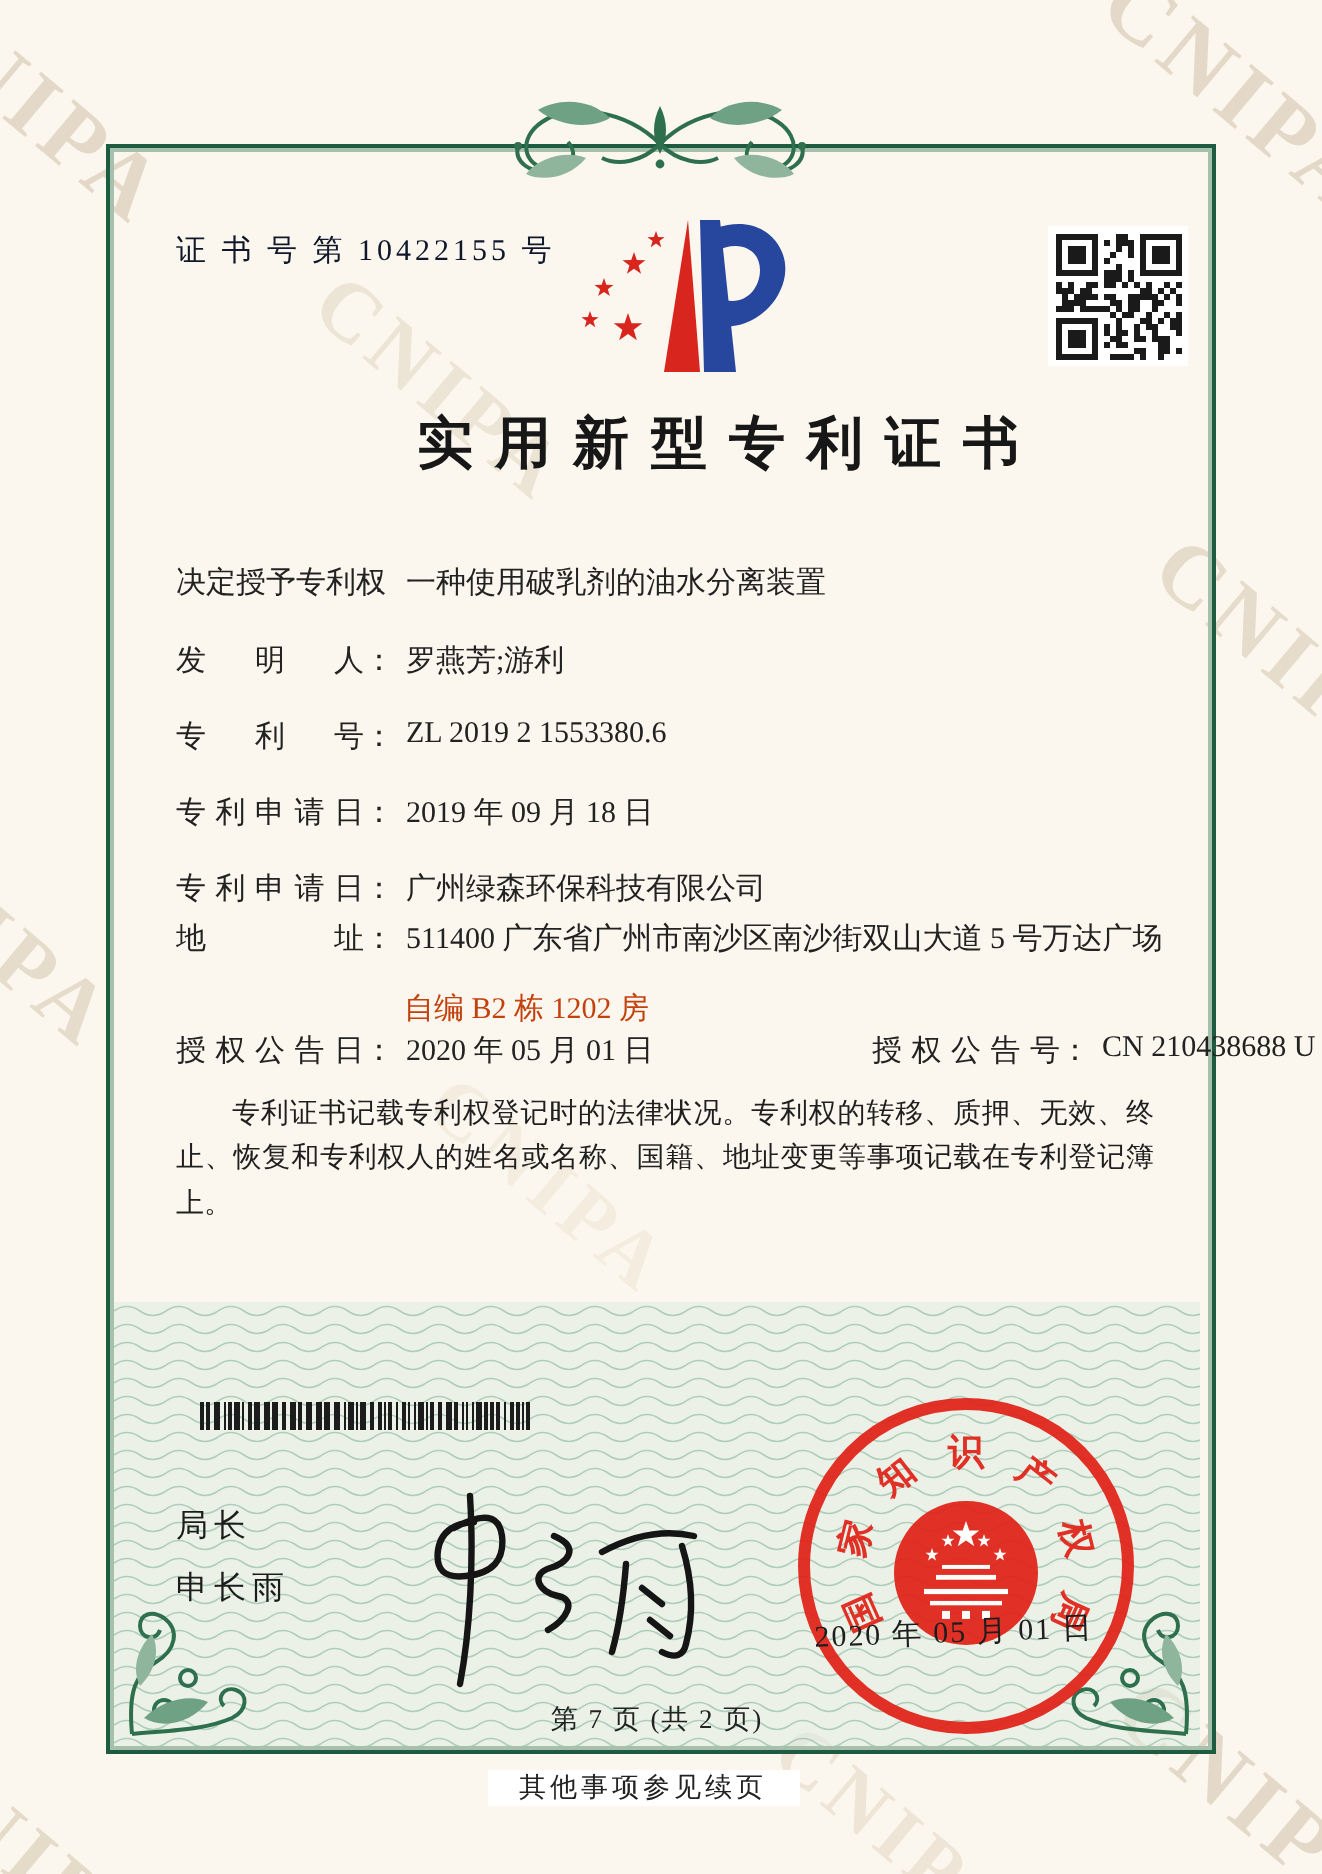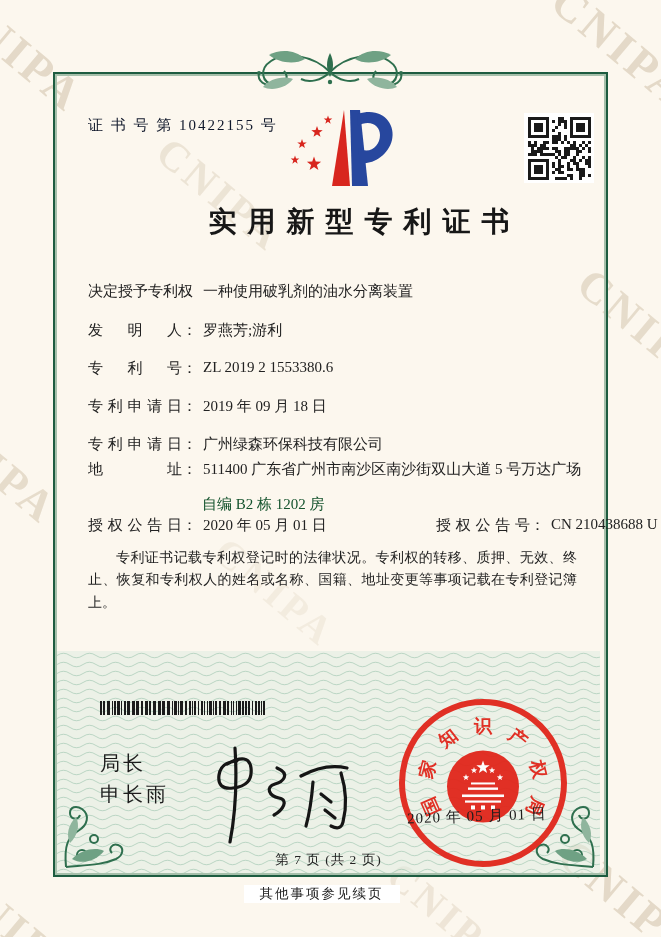--- a/index.html
+++ b/index.html
@@ -46,34 +46,34 @@
     text-align:center;font-size:28px;font-weight:700;letter-spacing:11px;color:#171717;
   }
   
   .frow{position:absolute;left:88px;z-index:2;font-size:15px;color:#222;white-space:nowrap;}
   .flabel{
     display:inline-block;width:94px;vertical-align:top;
     text-align:justify;text-align-last:justify;
   }
   .fcolon{display:inline-block;margin-right:6px;}
   .fvalue{display:inline-block;vertical-align:top;text-align:right;}
-  .addr-l2{position:absolute;left:202px;top:495px;z-index:2;font-size:15px;color:#14532d;}
+  .addr-l2{position:absolute;left:202px;top:495px;z-index:2;font-size:15px;color:#c2410c;}
   .grant2{position:absolute;left:348px;top:0;}
   
   .law{
     position:absolute;left:88px;top:547px;width:489px;z-index:2;
     font-size:14px;line-height:22.4px;text-align:justify;color:#1f1f1f;
   }
   .law p{margin:0;text-indent:2em;}
   
   .barcode{position:absolute;left:100px;top:701px;z-index:2;}
   .signer{
     position:absolute;left:88px;top:748px;z-index:2;
     font-family:"Liberation Sans","DejaVu Sans",sans-serif;
-    font-size:20px;color:#1c1c1c;letter-spacing:3px;line-height:31px;font-weight:500;margin-left:12px;
+    font-size:16px;color:#1c1c1c;letter-spacing:3px;line-height:31px;font-weight:500;
   }
   .signature{position:absolute;left:197px;top:740px;z-index:2;}
   .seal{
     position:absolute;left:399px;top:699px;width:156px;height:156px;z-index:3;
     border-radius:50%;border:6px solid #e1261b;opacity:.95;
   }
   .seal-char{
     position:absolute;left:50%;top:50%;
     font-size:18px;font-weight:700;color:#e1261b;
     font-family:"Liberation Serif","DejaVu Serif",serif;

